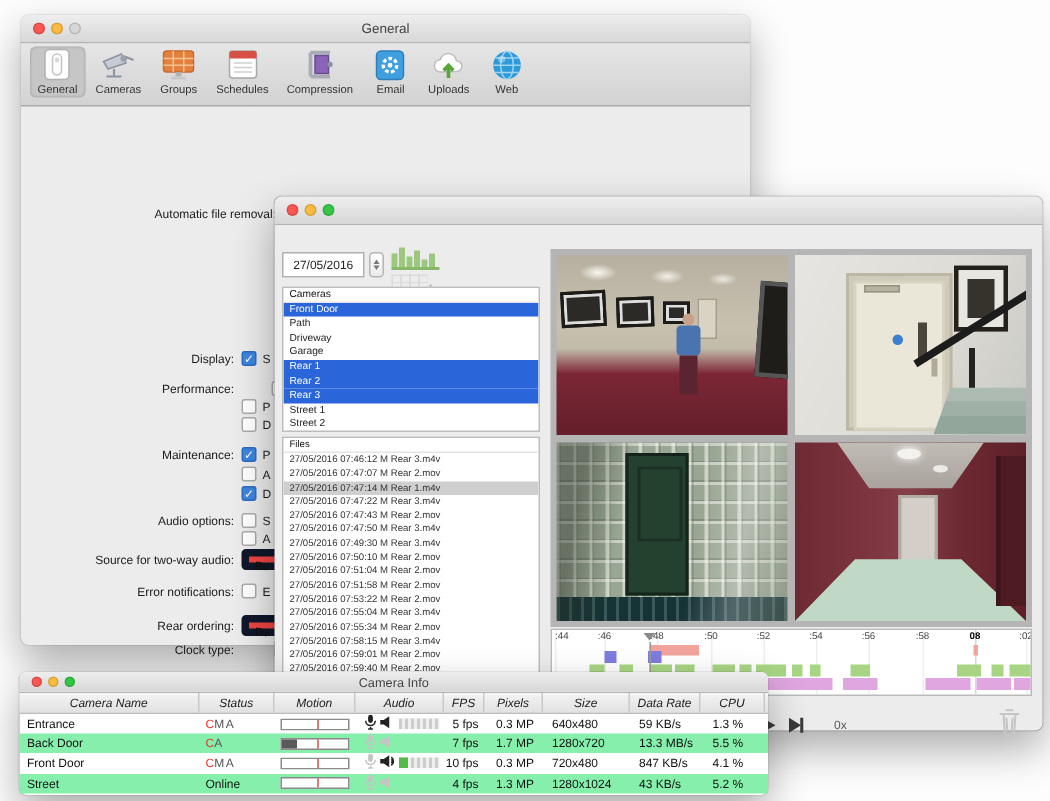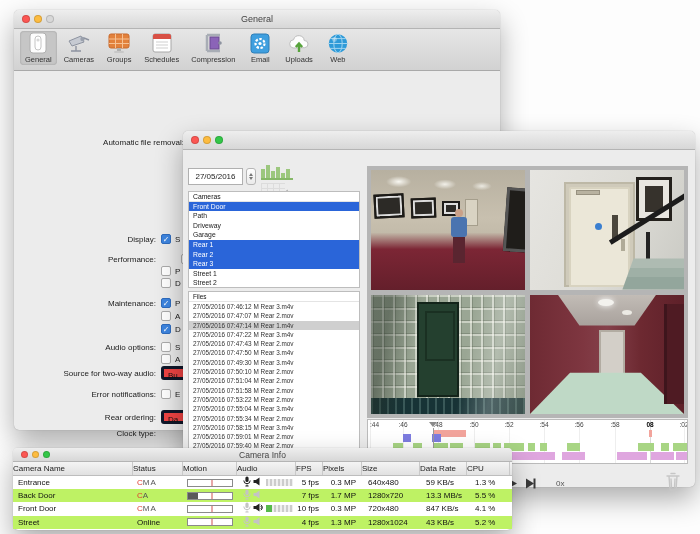--- a/index.html
+++ b/index.html
@@ -23,21 +23,21 @@
   .tb-label { font-size:7.5px; color:#333; display:block; margin-top:0; }
   .gen-content { position:relative; height:357px; }
   .grow { position:absolute; left:0; display:flex; align-items:center; height:14px; font-size:8px; color:#1b1b1b; white-space:nowrap; }
   .grow .lbl { flex:none; text-align:right; }
   .lblw-wide { width:170px; } .lblw-nar { width:142px; }
   .cb { flex:none; width:10px; height:10px; border-radius:2px; margin-left:5px; background:#fff; border:1px solid #ababab; }
   .cb.on { background:#3d85e0; border-color:#2f6cbe; color:#fff; font-size:8px; line-height:9px; text-align:center; }
   .grow .txt { margin-left:4px; }
   .num-input { width:26px; height:13px; border:1px solid #b3b3b3; background:#fff; font-size:8px; text-align:center; line-height:12px; margin-left:8px; color:#111; }
   .suffix { margin-left:6px; }
-  .dd { width:40px; height:14px; margin-left:5px; background:#ef4444; border:3px solid #0f172a; border-radius:3px; font-size:8px; line-height:13px; padding-left:4px; color:#111; }
+  .dd { width:40px; height:14px; margin-left:5px; background:#ef4444; border:5px solid #0f172a; border-radius:3px; font-size:8px; line-height:13px; padding-left:4px; color:#111; }
 
   
   #win-browser { left:183px; top:131px; width:512px; height:356px; }
   .br-content { position:relative; height:336px; }
   .datebox { position:absolute; left:5px; top:18px; width:55px; height:17px; background:#fff; border:1px solid #b0b0b0; font-size:8px; line-height:15px; text-align:center; color:#222; }
   .datestep { position:absolute; left:63px; top:18px; width:10px; height:17px; background:linear-gradient(#fff,#eaeaea); border:1px solid #b6b6b6; border-radius:3px; }
   .datestep:before, .datestep:after { content:""; position:absolute; left:2px; border-left:2.5px solid transparent; border-right:2.5px solid transparent; }
   .datestep:before { top:4px; border-bottom:3px solid #777; }
   .datestep:after { bottom:4px; border-top:3px solid #777; }
   .chart-icon { position:absolute; left:78px; top:14px; width:32px; height:16px; display:flex; align-items:flex-end; gap:1px; border-bottom:2px solid #86b868; }
@@ -128,23 +128,23 @@
   .tbtn { width:13px; height:11px; }
   .speed { font-size:8px; color:#555; margin-left:14px; }
   .trash { position:absolute; right:14px; top:322px; width:16px; height:20px; }
 
   
   #win-caminfo { left:13px; top:448px; width:499px; height:82px; background:#fff; }
   #win-caminfo .titlebar { height:14px; border-radius:4px 4px 0 0; }
   #win-caminfo .title { font-size:8.5px; }
   #win-caminfo .light { width:7px; height:7px; }
   .ci-header { display:flex; height:14px; background:linear-gradient(#f4f4f4,#e1e1e1); border-bottom:1px solid #bdbdbd; }
-  .ci-h { flex:none; font-size:8px; color:#222; text-align:left; line-height:13px; border-right:1px solid #c9c9c9; overflow:hidden; }
+  .ci-h { flex:none; font-size:8px; color:#222; text-align:center; line-height:13px; border-right:1px solid #c9c9c9; overflow:hidden;font-style:italic; }
   .ci-row { display:flex; height:13.2px; align-items:center; }
-  .ci-row.alt { background:#bef264; }
+  .ci-row.alt { background:#86efac; }
   .ci-c { flex:none; font-size:8px; color:#111; white-space:nowrap; overflow:hidden; display:flex; align-items:center; }
   .st-hot { color:#e0392e; } .st-rest { color:#555; letter-spacing:1px; } .st-plain { color:#111; }
   .mbar { position:relative; width:46px; height:8px; border:1px solid #8a8a8a; background:#fff; margin:0 auto; }
   .mbar .fill { position:absolute; left:0; top:0; bottom:0; background:#5a5a5a; }
   .mbar .tick { position:absolute; left:55%; top:0; bottom:0; width:1px; background:#d05050; }
   .aud { display:flex; align-items:center; gap:2px; margin-left:6px; }
   .meter { width:27px; height:7px; background:repeating-linear-gradient(90deg,#cccccc 0 2px,#efefef 2px 4px); }
   .meter.green { background:linear-gradient(90deg,#56b94c 0 6px,transparent 6px), repeating-linear-gradient(90deg,#cccccc 0 2px,#efefef 2px 4px); }
   .ic-on { color:#222; } .ic-dim { color:#c4c4c4; }
 </style>

